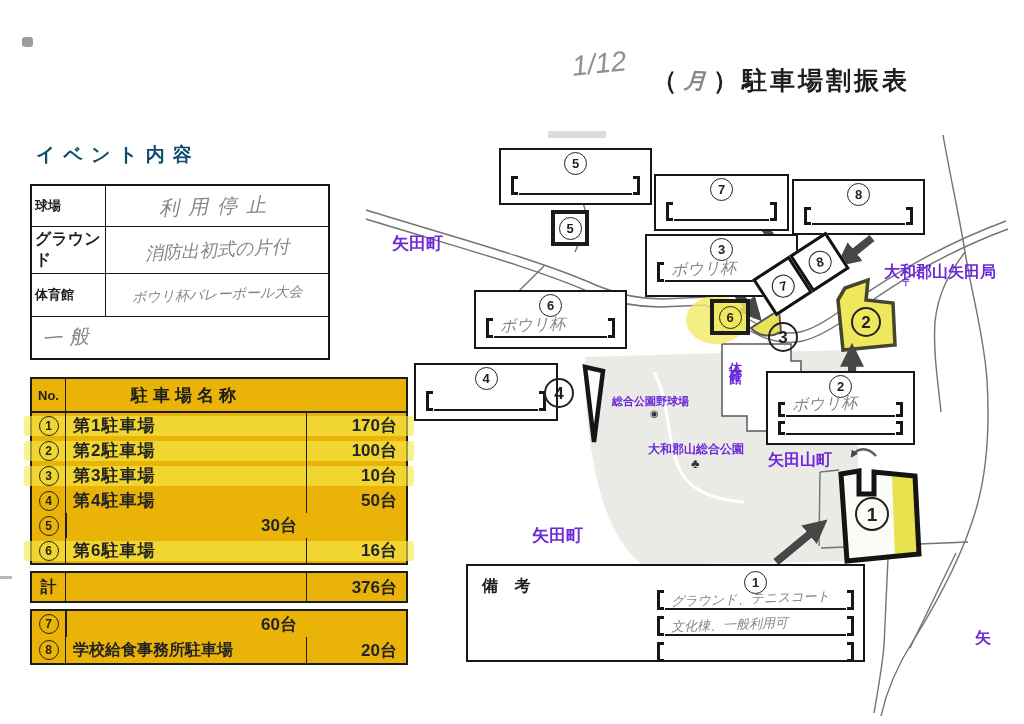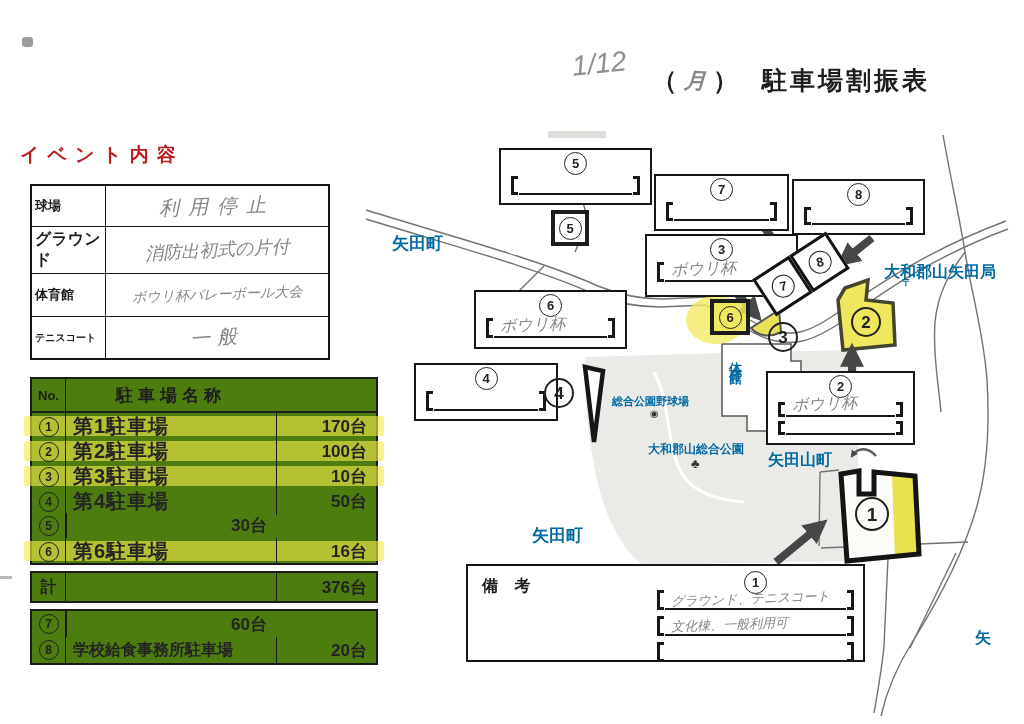--- a/index.html
+++ b/index.html
@@ -20,55 +20,55 @@
   .bk{width:7px;box-sizing:border-box;}
   .bk.l{border-left:3px solid #171717;border-top:3px solid #171717;border-bottom:3px solid #171717;}
   .bk.r{border-right:3px solid #171717;border-top:3px solid #171717;border-bottom:3px solid #171717;}
   .bmid{flex:1;border-bottom:2.2px solid #171717;margin:0 1px;position:relative;}
   .bmid .hand{position:absolute;bottom:0px;left:6px;font-size:16px;transform:rotate(-2deg);}
 
   
   .hand-date{position:absolute;left:572px;top:48px;font-size:28px;color:#8f8f8f;transform:rotate(-6deg);font-style:italic;z-index:4;}
   .title-row{position:absolute;left:652px;top:64px;display:flex;align-items:center;font-size:25px;font-weight:700;color:#1e1e1e;z-index:4;}
   .title-row .wk{width:36px;text-align:center;font-size:22px;transform:rotate(3deg);}
-  .title-row .ttl{margin-left:24px;letter-spacing:3px;}
-
-  
-  .event-heading{position:absolute;left:20px;top:142px;font-size:19px;font-weight:700;letter-spacing:8px;color:#b91c1c;}
+  .title-row .ttl{margin-left:4px;letter-spacing:3px;}
+
+  
+  .event-heading{position:absolute;left:36px;top:142px;font-size:19px;font-weight:700;letter-spacing:8px;color:#0c4a6e;}
   .etable{position:absolute;left:30px;top:184px;width:300px;border:2px solid #161616;box-sizing:border-box;background:#fff;}
   .erow{display:grid;grid-template-columns:74px 1fr;border-bottom:1.6px solid #161616;}
   .erow:last-child{border-bottom:none;}
   .elab{border-right:1.6px solid #161616;display:flex;align-items:center;padding:2px 3px;font-weight:700;color:#1d1d1d;}
   .eval{display:flex;align-items:center;justify-content:center;overflow:hidden;}
 
   
-  .ptable-main,.ptable-total,.ptable-extra{position:absolute;left:30px;width:348px;border:2.5px solid #1c1c1c;box-sizing:border-box;background:#4d7c0f;}
+  .ptable-main,.ptable-total,.ptable-extra{position:absolute;left:30px;width:378px;border:2.5px solid #1c1c1c;box-sizing:border-box;background:#eab308;}
   .ptable-main{top:377px;}
   .ptable-total{top:571px;display:grid;grid-template-columns:34px 1fr 100px;}
   .ptable-extra{top:609px;}
   .phead{display:grid;grid-template-columns:34px 1fr 100px;height:32px;border-bottom:2px solid #1c1c1c;}
   .phc{display:flex;align-items:center;justify-content:center;font-weight:700;color:#1d1d1d;height:100%;box-sizing:border-box;}
   .phc.no{font-size:13px;border-right:1.6px solid #1c1c1c;}
   .phc.nm{font-size:17px;letter-spacing:5px;}
   .phc.cp{font-size:16px;letter-spacing:2px;border-left:1.6px solid #1c1c1c;}
   .prow{display:grid;grid-template-columns:34px 1fr 100px;height:25px;position:relative;}
   .ptable-extra .prow{height:26px;}
   .pc{display:flex;align-items:center;height:100%;box-sizing:border-box;position:relative;z-index:1;}
   .pc.no{justify-content:center;border-right:1.6px solid #1c1c1c;}
-  .pc.nm{padding-left:7px;font-size:20px;font-weight:700;letter-spacing:1px;color:#242424;}
+  .pc.nm{padding-left:7px;font-size:17px;font-weight:700;letter-spacing:1px;color:#242424;}
   .ptable-extra .pc.nm{font-size:16px;letter-spacing:0;}
   .pc.cp{justify-content:flex-end;padding-right:9px;border-left:1.6px solid #1c1c1c;font-size:17px;font-weight:700;color:#242424;}
   .prow.hl::before{content:"";position:absolute;left:-8px;right:-8px;top:3px;bottom:2px;background:rgba(246,235,75,.62);border-radius:3px;z-index:0;}
   .tot-lab{display:flex;align-items:center;justify-content:center;height:28px;font-size:16px;font-weight:700;border-right:1.6px solid #1c1c1c;box-sizing:border-box;}
   .tot-mid{height:28px;}
   .tot-cap{display:flex;align-items:center;justify-content:flex-end;padding-right:9px;height:28px;font-size:17px;font-weight:700;border-left:1.6px solid #1c1c1c;box-sizing:border-box;}
 
   
   .map-svg{position:absolute;left:0;top:0;z-index:1;}
-  .mlabel{position:absolute;color:#0369a1;z-index:3;white-space:nowrap;font-weight:600;}
+  .mlabel{position:absolute;color:#6d28d9;z-index:3;white-space:nowrap;font-weight:600;}
   .abox{position:absolute;background:#fff;border:2.2px solid #171717;box-sizing:border-box;
         display:flex;flex-direction:column;gap:1px;padding:2px 10px 8px;z-index:3;}
   .abox .no-row{display:flex;justify-content:center;}
   .mbox{position:absolute;box-sizing:border-box;border:4px solid #1c1c1c;background:#fff;
         display:flex;align-items:center;justify-content:center;z-index:3;}
   .m78{position:absolute;left:757px;top:252px;width:88px;height:44px;transform:rotate(-33deg);display:flex;z-index:3;}
   .m78 .mcell{width:44px;height:44px;box-sizing:border-box;border:3.5px solid #111;background:#fff;
               display:flex;align-items:center;justify-content:center;}
   .m78 .mcell .circ{transform:rotate(20deg);}
   .map-marker{position:absolute;z-index:3;}
@@ -114,21 +114,20 @@
           <span class="hand" style="font-size:18px;transform:rotate(-3deg);">消防出初式の片付</span>
         </div>
     </div>
     <div class="erow" style="min-height:42px;">
       <div class="elab" style="font-size:13px;">体育館</div>
       <div class="eval">
           <span class="hand" style="font-size:14px;transform:rotate(-2deg);">ボウリ杯バレーボール大会</span>
         </div>
     </div>
     <div class="erow" style="min-height:41px;">
-      <div class="elab" style="font-size:10px;">テニスコート</div>
       <div class="eval">
           <span class="hand" style="font-size:20px;letter-spacing:7px;transform:rotate(-4deg);">一般</span>
         </div>
     </div>
   </div>
 
   <div class="ptable-main">
     <div class="phead">
       <div class="phc no">No.</div>
       <div class="phc nm">駐車場名称</div>

